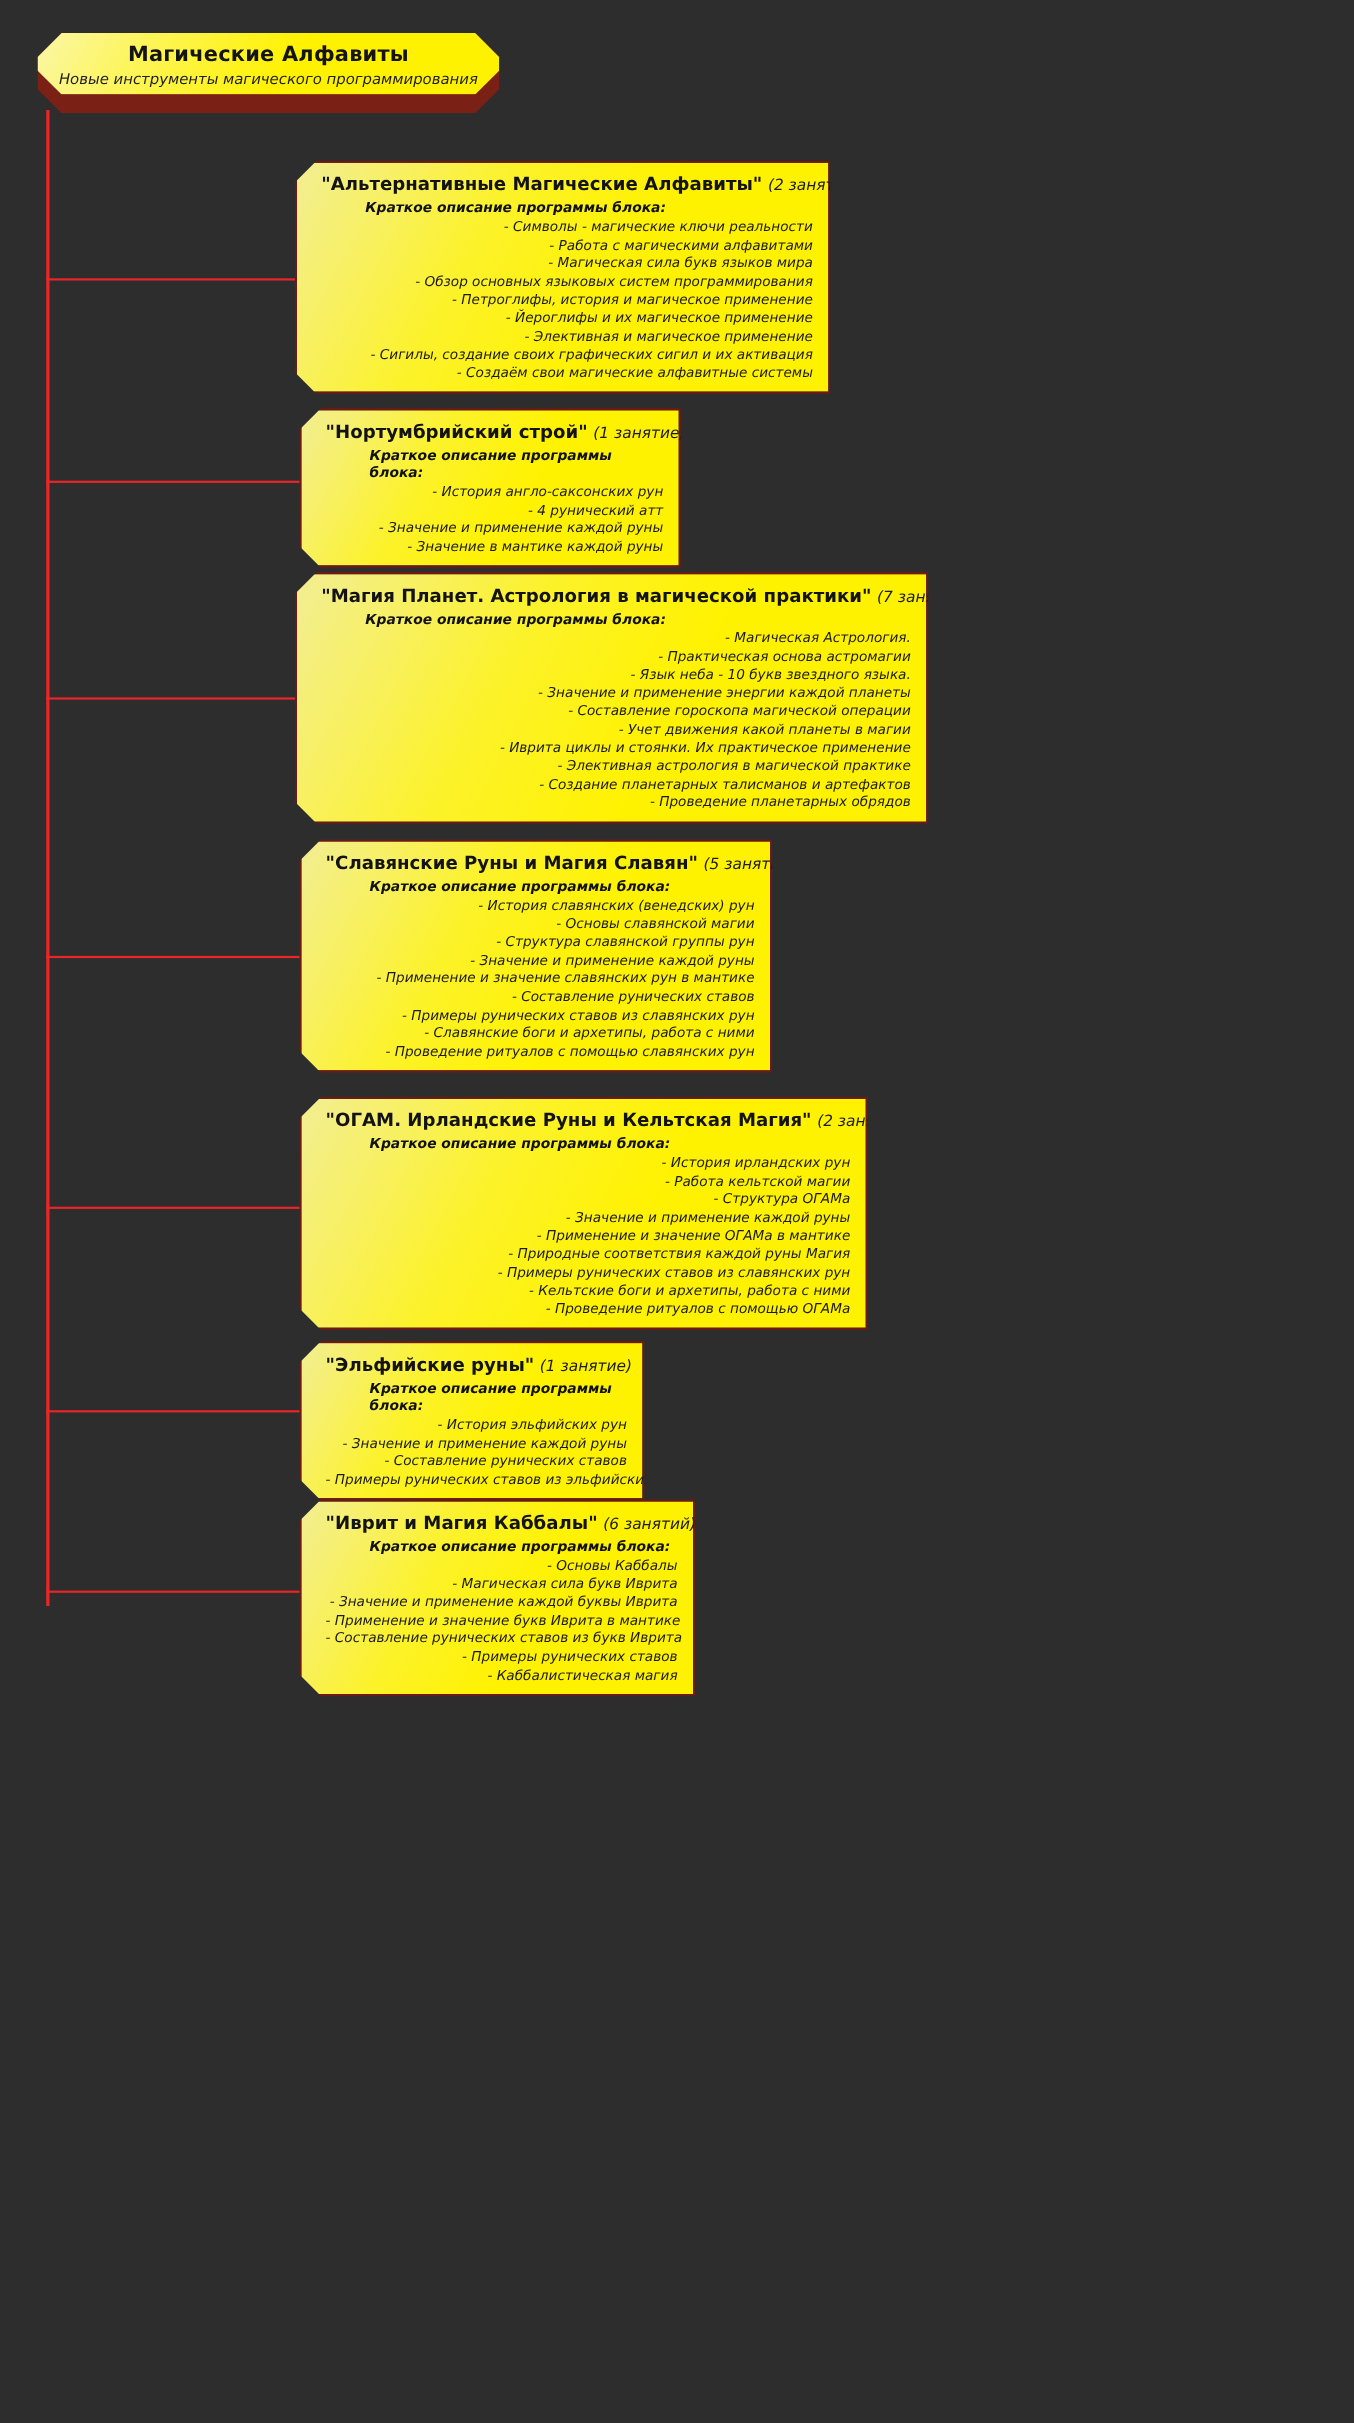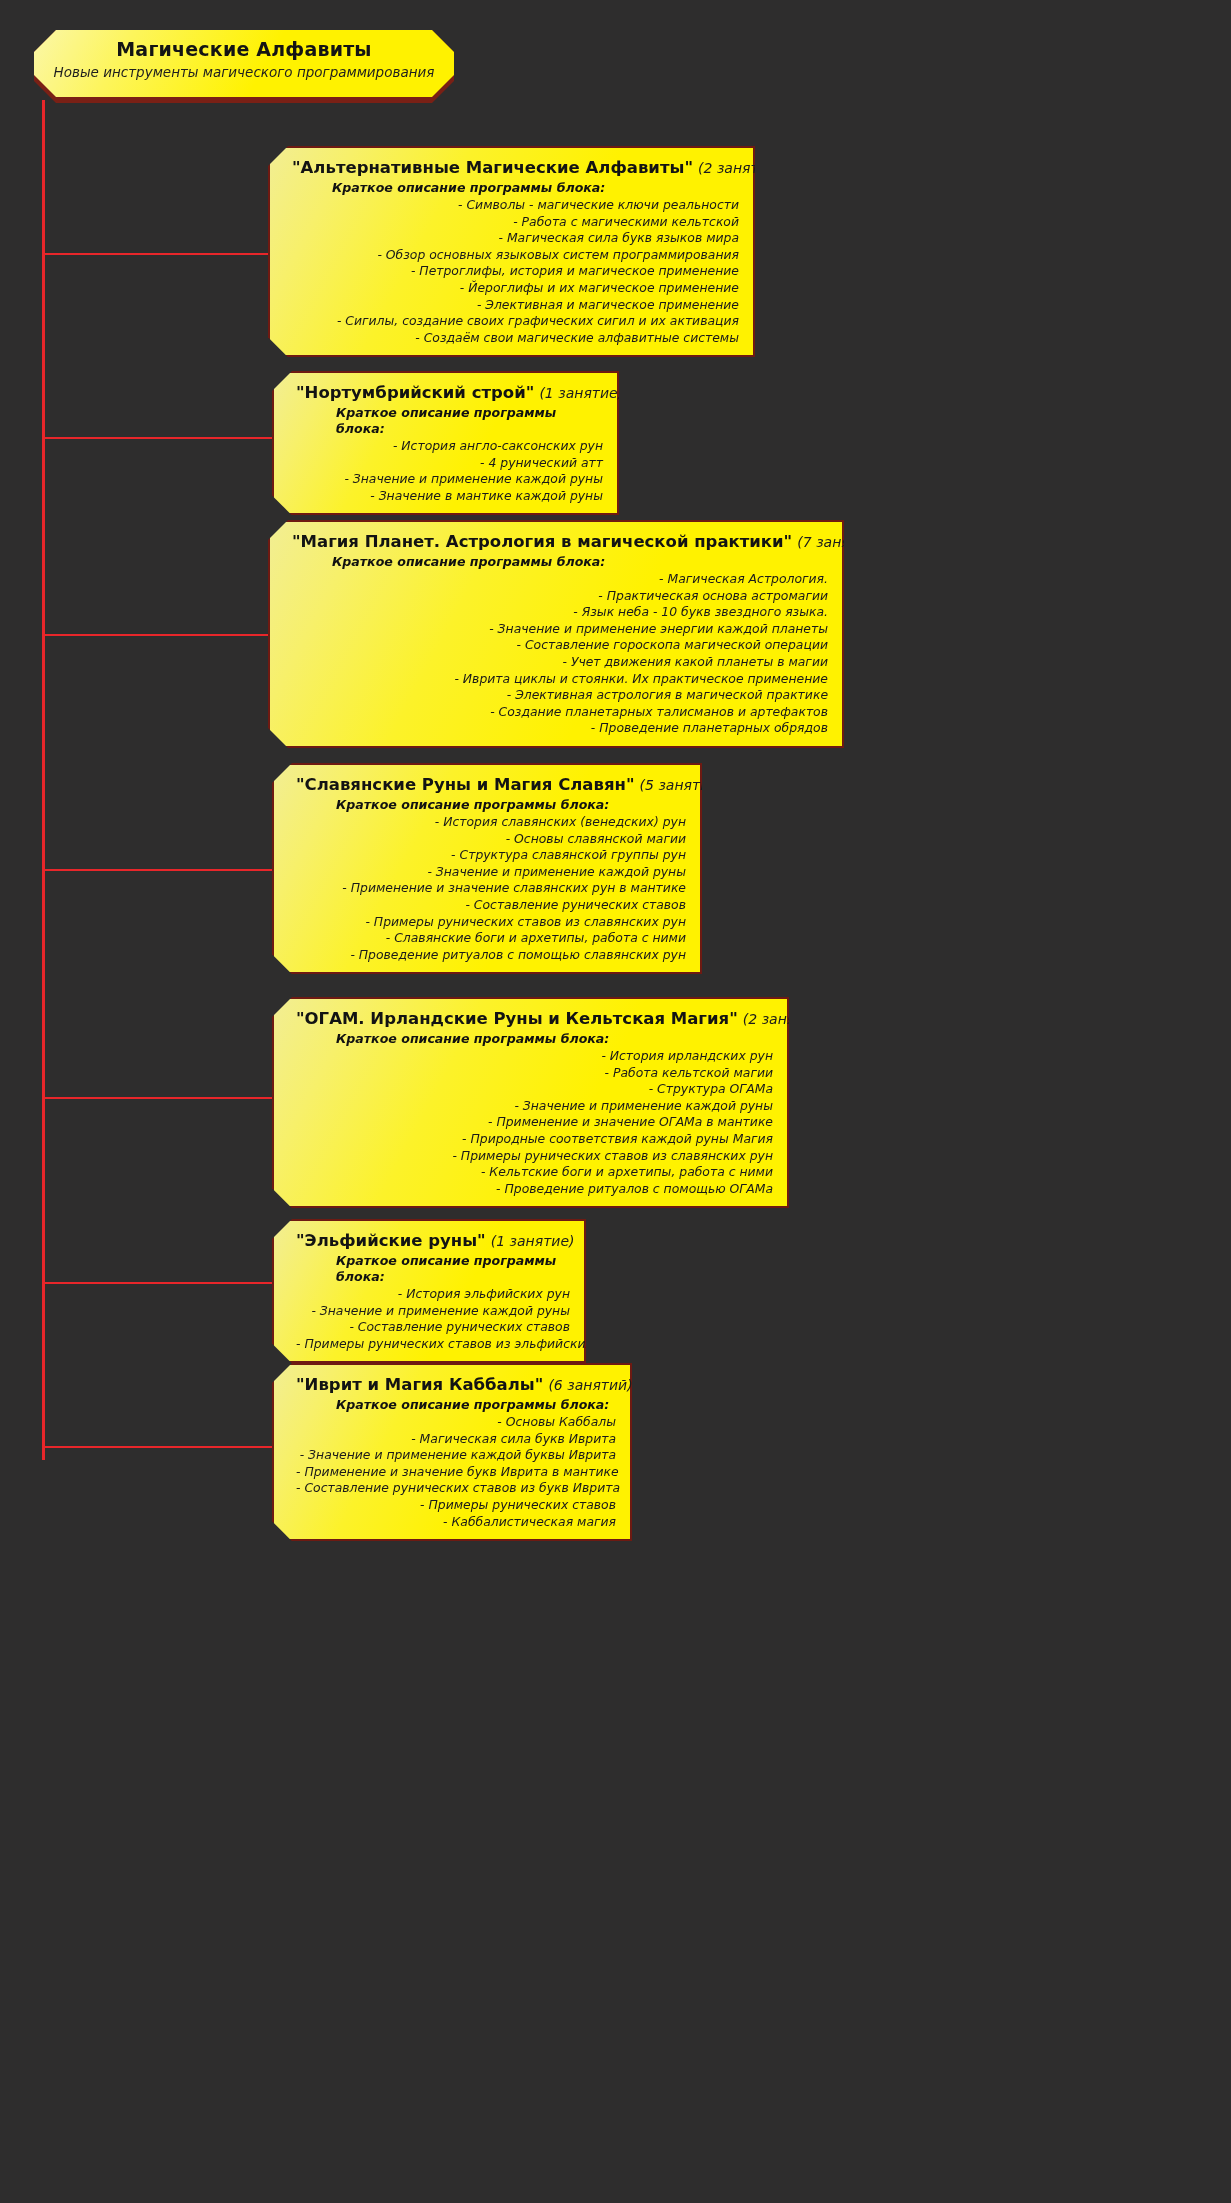--- a/index.html
+++ b/index.html
@@ -29,21 +29,21 @@
     background:linear-gradient(118deg,#f2ee93 0%,#f7f06a 14%,#fcf22a 34%,#fff200 60%,#fff200 100%);
     border:2px solid #6e1a12;
     -webkit-clip-path:polygon(20px 0, 100% 0, 100% 100%, 20px 100%, 0 calc(100% - 20px), 0 20px);
     clip-path:polygon(20px 0, 100% 0, 100% 100%, 20px 100%, 0 calc(100% - 20px), 0 20px);
     box-sizing:border-box;
     color:#1c1c1c;
   }
 
   
   .root{
-    left:34px; top:30px; width:420px; height:67px;
+    left:34px; top:30px; width:420px; height:56px;
     background:linear-gradient(120deg,#fbf7a8 0%,#fdf55c 22%,#fff200 55%,#fff200 100%);
     -webkit-clip-path:polygon(22px 0, calc(100% - 22px) 0, 100% 22px, 100% calc(100% - 22px), calc(100% - 22px) 100%, 22px 100%, 0 calc(100% - 22px), 0 22px);
     clip-path:polygon(22px 0, calc(100% - 22px) 0, 100% 22px, 100% calc(100% - 22px), calc(100% - 22px) 100%, 22px 100%, 0 calc(100% - 22px), 0 22px);
     border:none;
     text-align:center;
     padding-top:7px;
   }
   .root-border{
     position:absolute; left:34px; top:30px; width:420px; height:73px;
     background:#7a2015; z-index:2;
@@ -112,21 +112,21 @@
 </div>
 
 <div id="blocks-host">
   <div class="node blk" style="left: 268px; top: 146px; width: 487px; min-height: 205px;">
     <div class="blk-head">
       <span class="blk-title">"Альтернативные Магические Алфавиты"</span><span>&nbsp;</span><span class="blk-count">(2 занятия)</span>
     </div>
     <div class="blk-sub">Краткое описание программы блока:</div>
     <ul class="blk-list">
         <li>- Символы - магические ключи реальности</li>
-        <li>- Работа с магическими кельтской</li>
+        <li>- Работа с магическими алфавитами</li>
         <li>- Магическая сила букв языков мира</li>
         <li>- Обзор основных языковых систем программирования</li>
         <li>- Петроглифы, история и магическое применение</li>
         <li>- Йероглифы и их магическое применение</li>
         <li>- Элективная и магическое применение</li>
         <li>- Сигилы, создание своих графических сигил и их активация</li>
         <li>- Создаём свои магические алфавитные системы</li>
       </ul>
   </div>
 

